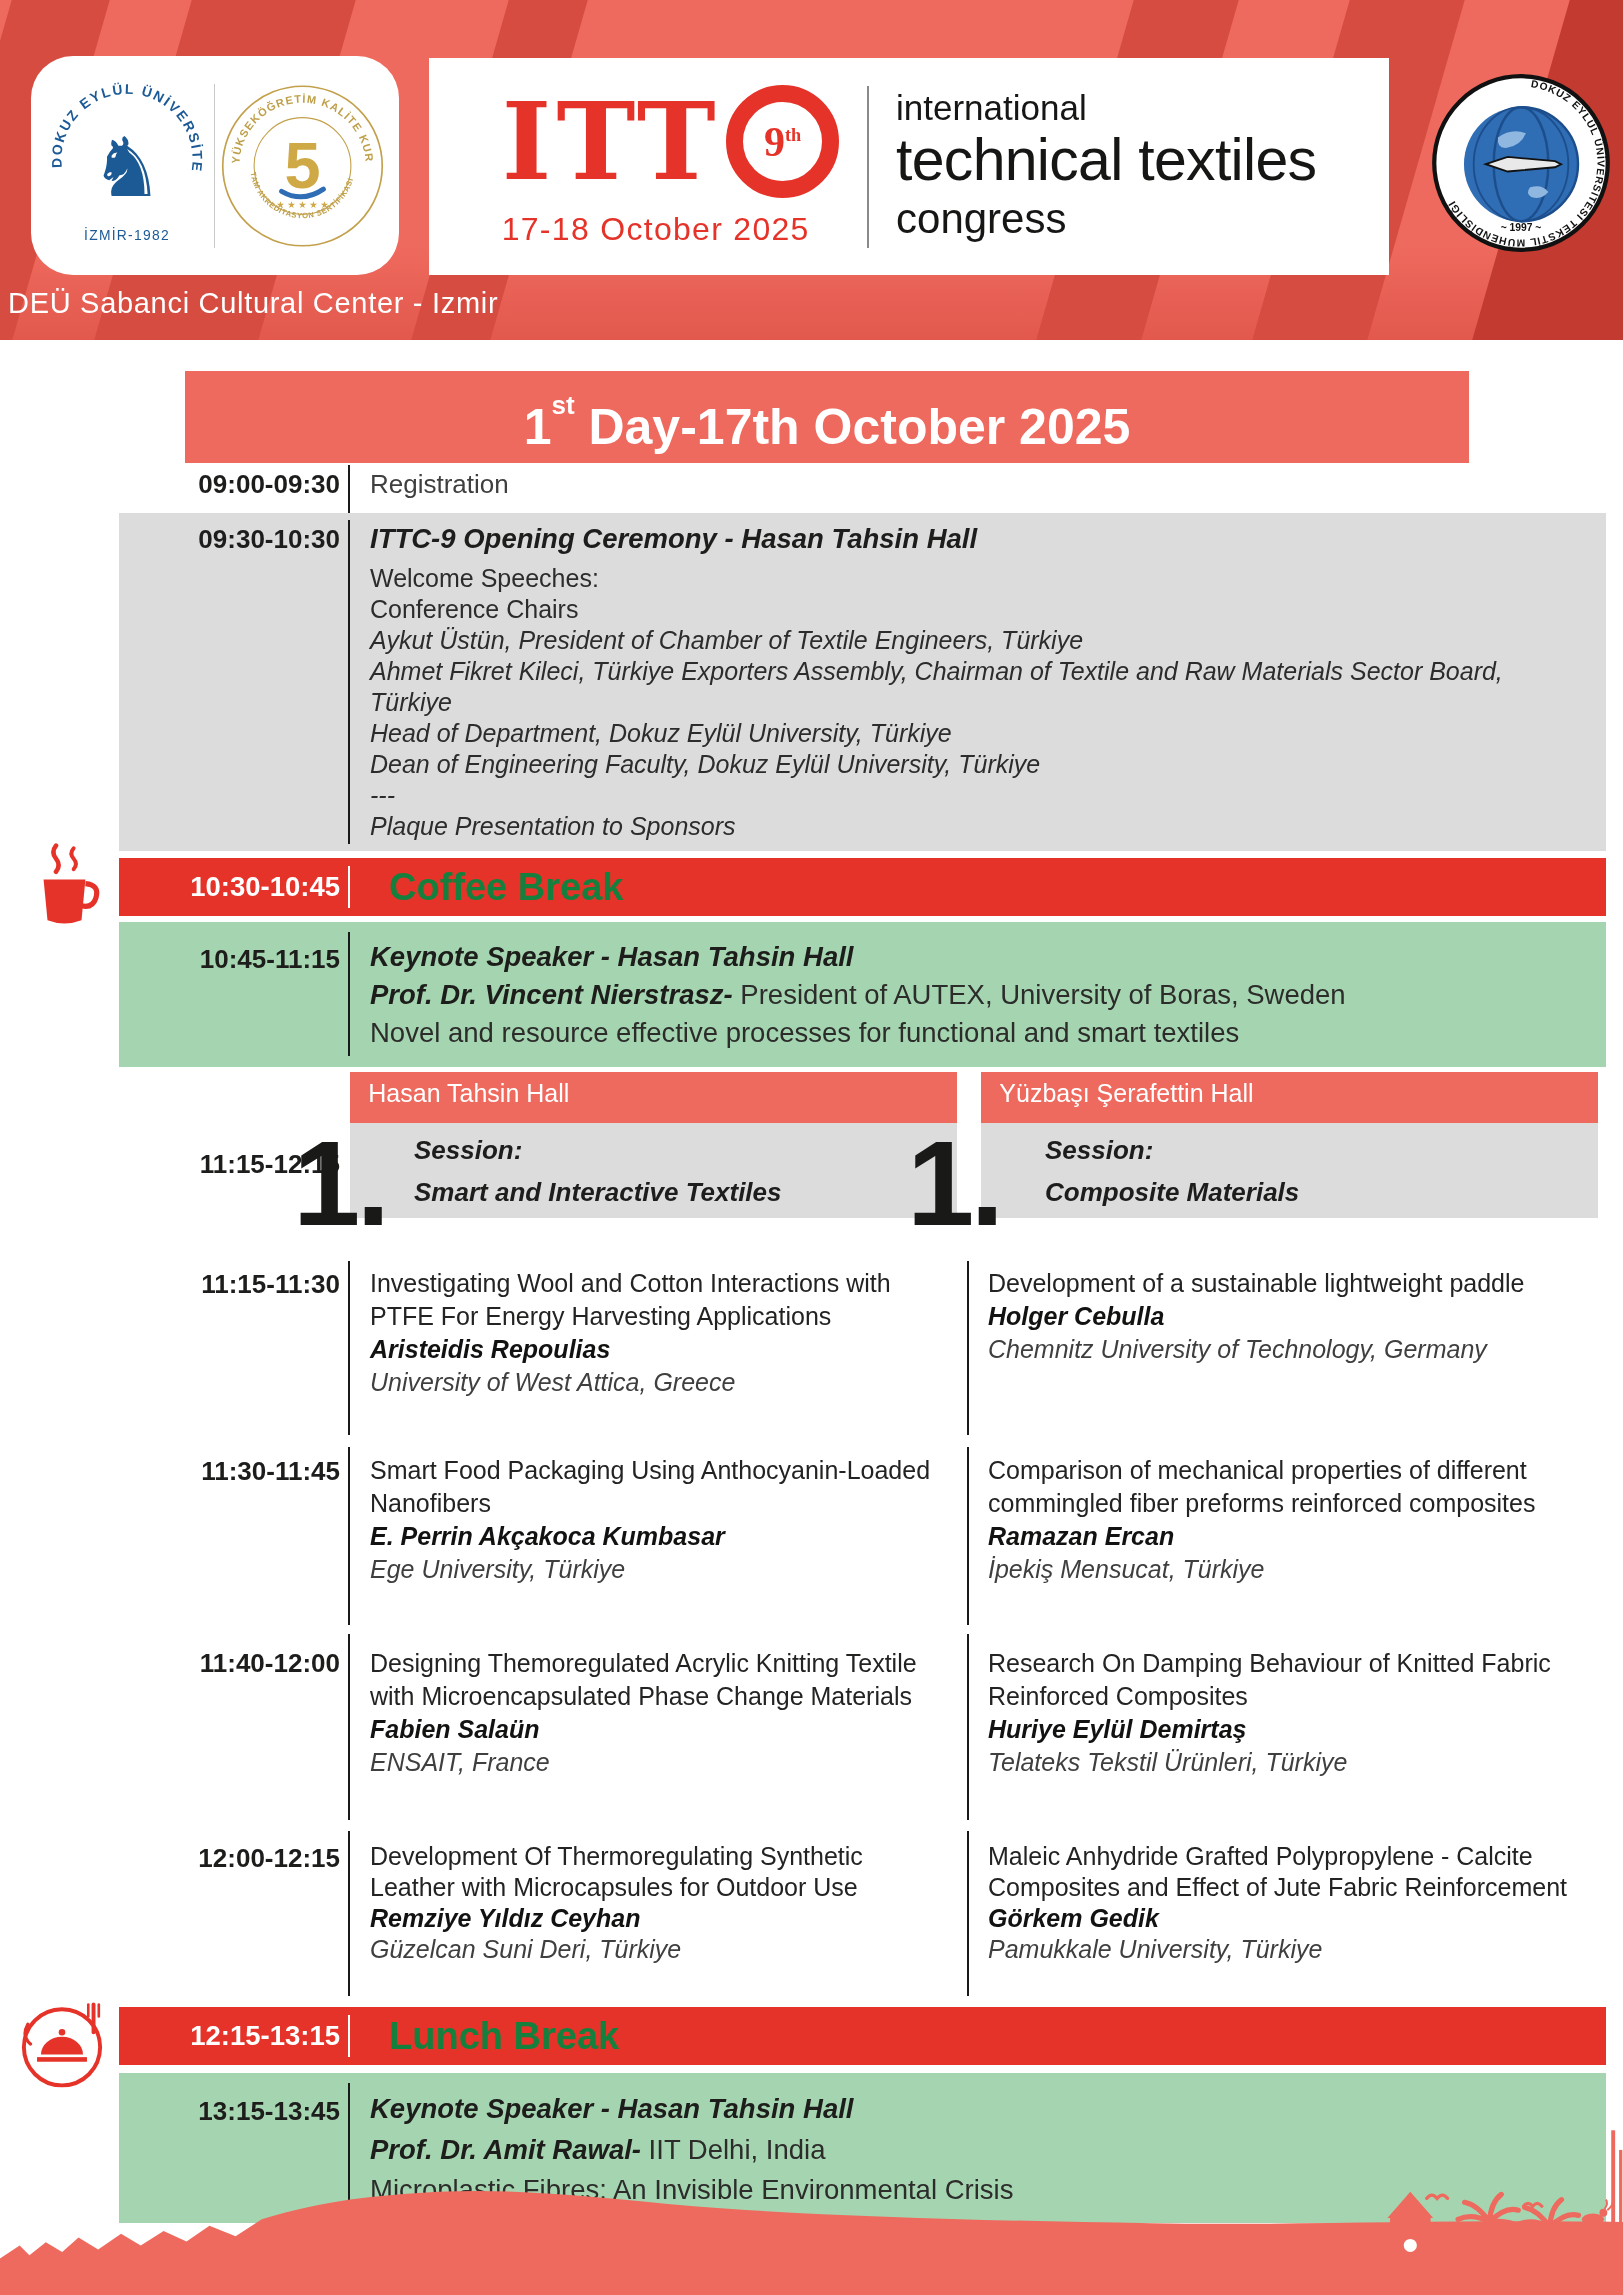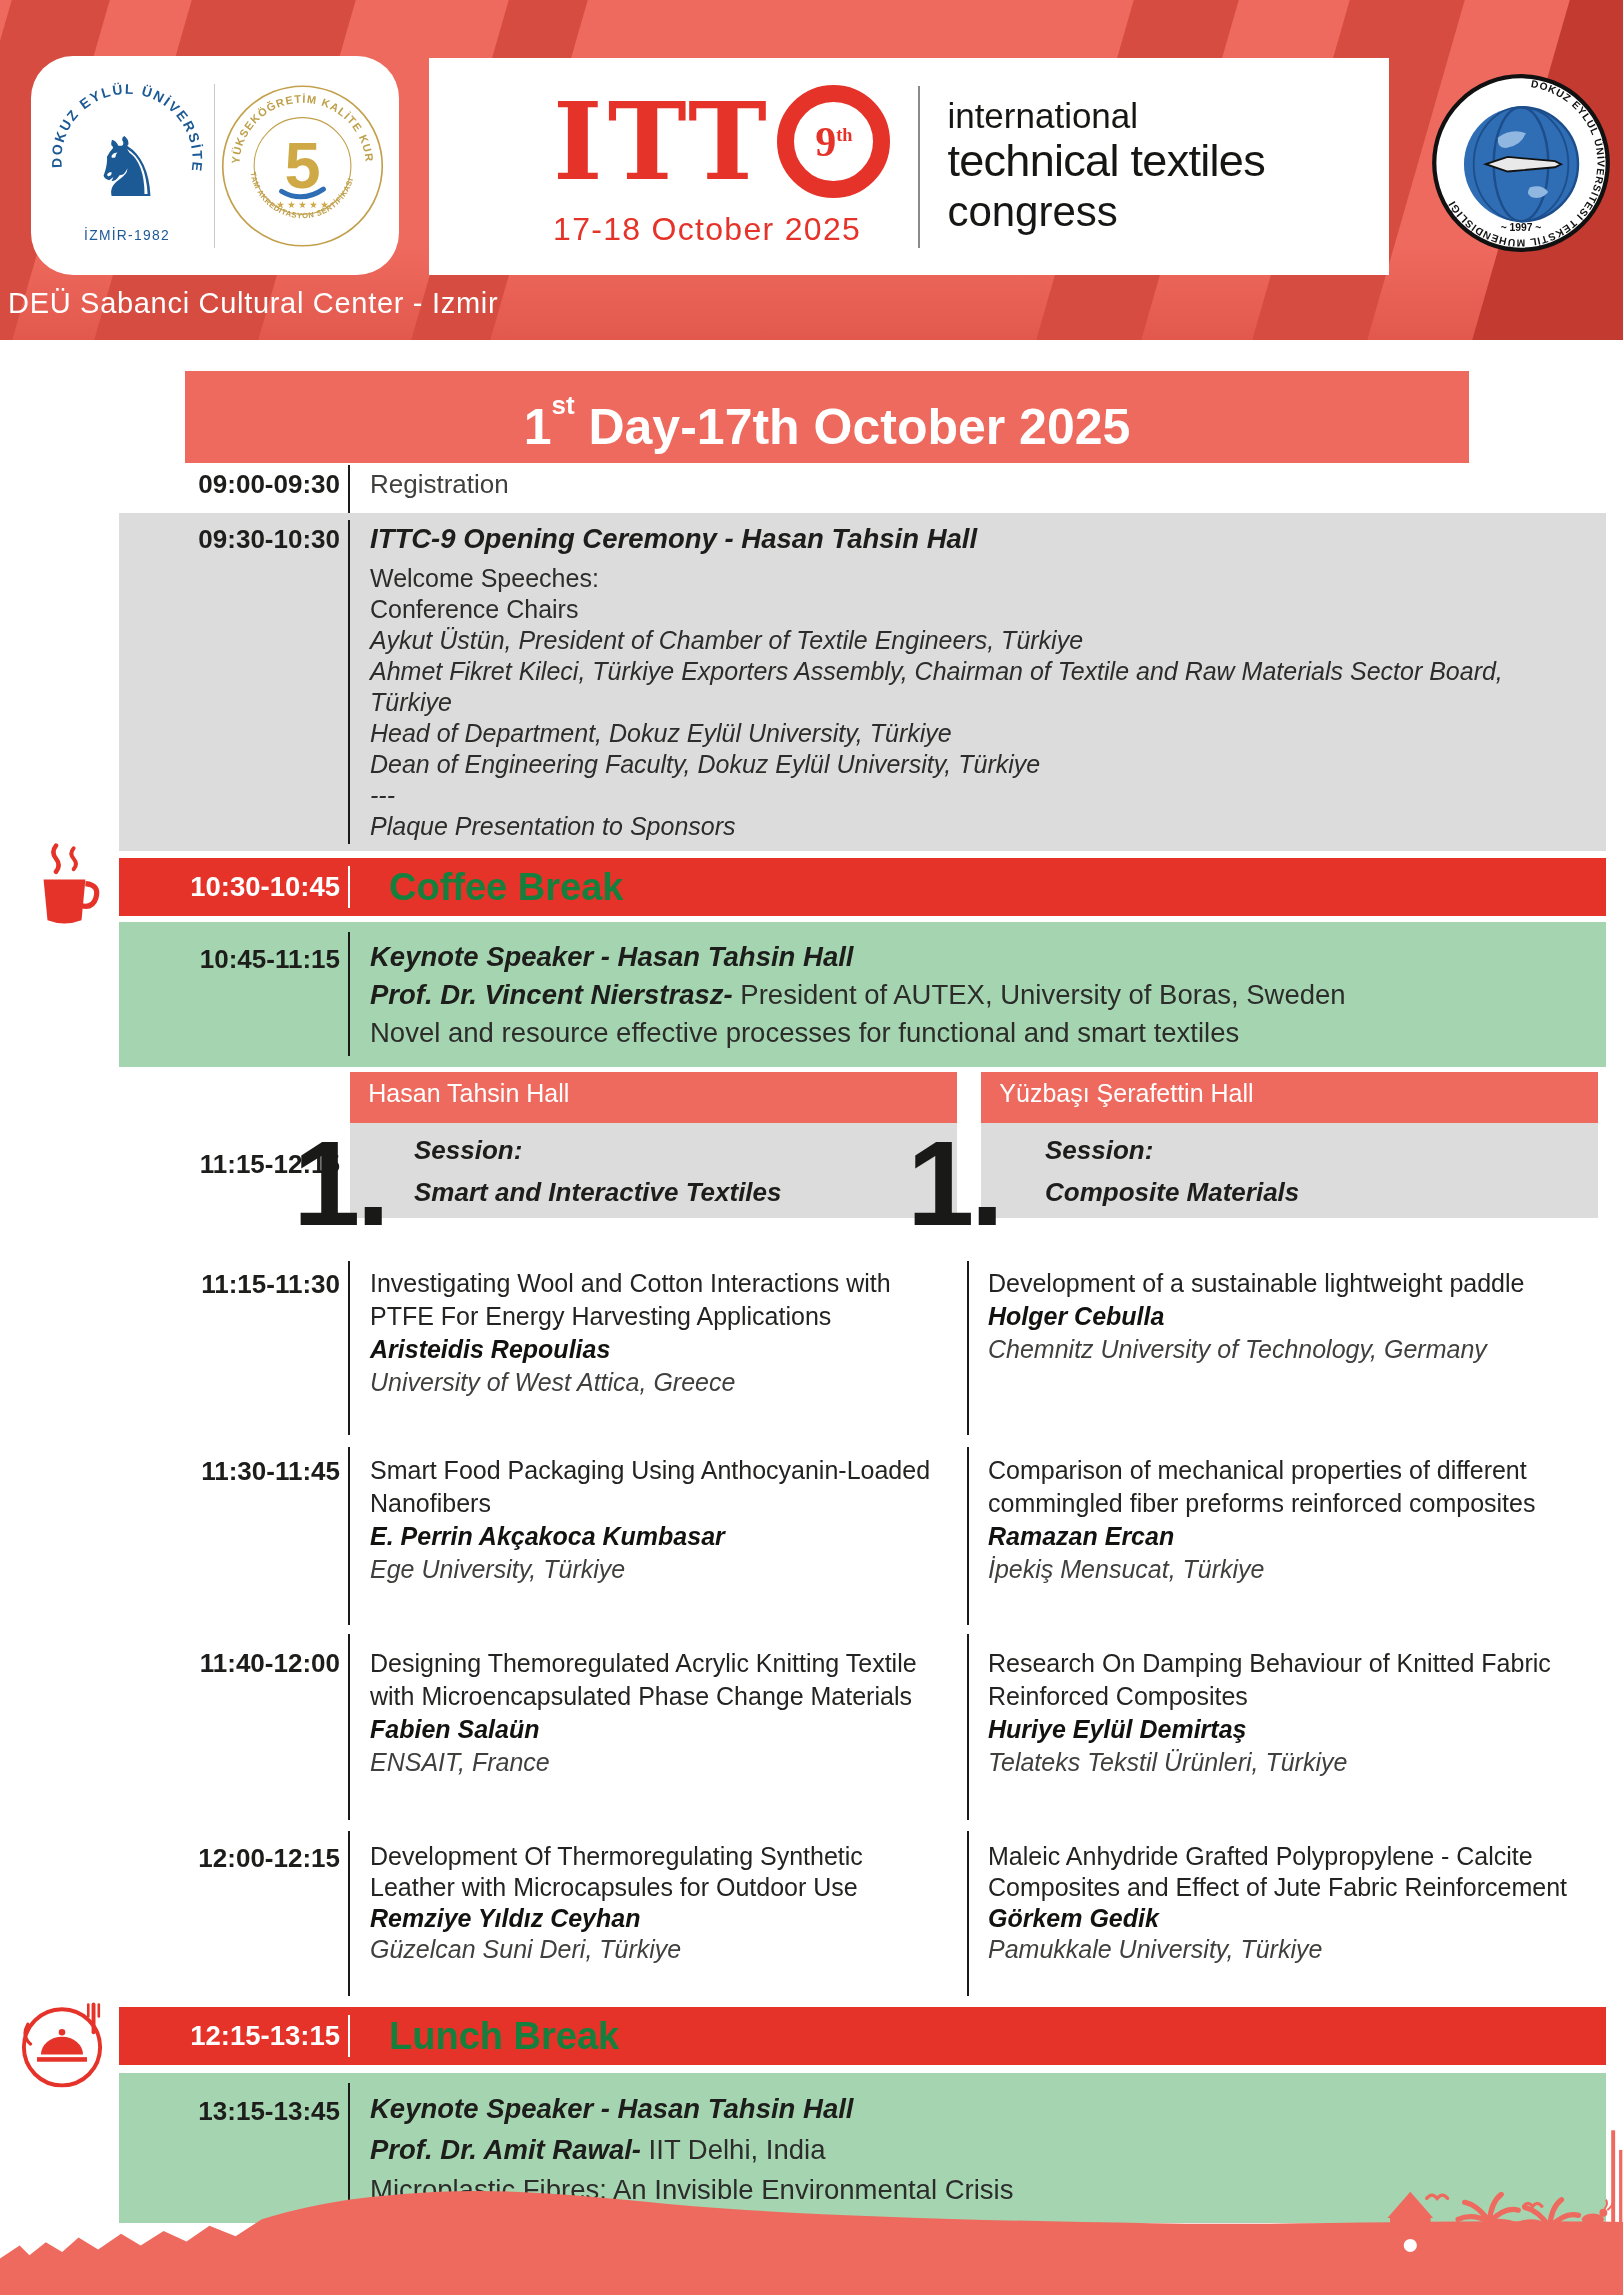--- a/index.html
+++ b/index.html
@@ -38,21 +38,21 @@
   .itt{font-family:"DejaVu Serif", serif;font-weight:700;font-size:106px;line-height:1;
        color:var(--red);letter-spacing:5.2px;}
   .cring{width:79px;height:79px;border:17px solid var(--red);border-radius:50%;
          display:flex;align-items:center;justify-content:center;margin-left:5.2px;}
   .nine{font-family:Liberation Serif, serif;font-weight:700;color:var(--red);font-size:42px;line-height:1;}
   .nine sup{font-size:18.3px;}
   .dates{color:var(--red);font-size:32px;letter-spacing:1.3px;margin-top:13px;}
   .vline{width:2px;height:162px;background:#8a8a8a;margin:0 27.5px;flex:0 0 auto;}
   .congress-name{color:#161614;}
   .cn1{font-size:35px;line-height:1.18;}
-  .cn2{font-size:45px;line-height:1.1;letter-spacing:-0.7px;}
+  .cn2{font-size:59px;line-height:1.1;letter-spacing:-0.7px;}
   .cn3{font-size:42px;line-height:1.25;}
   .tex-logo{position:absolute;left:1430px;top:72px;}
   .venue{position:absolute;left:8px;top:287px;width:1623px;text-align:left;
          color:#fff;font-size:29px;letter-spacing:0.7px;}
   
   .banner{position:absolute;left:185px;top:371px;width:1284px;height:92px;background:var(--coral);
           color:#fff;font-weight:700;font-size:50px;text-align:center;line-height:92px;}
   .banner sup{font-size:0.52em;position:relative;top:-0.45em;margin-top:48px;}
   
   .time{position:absolute;left:111px;width:229px;text-align:right;font-weight:700;font-size:26px;color:var(--ink);}

